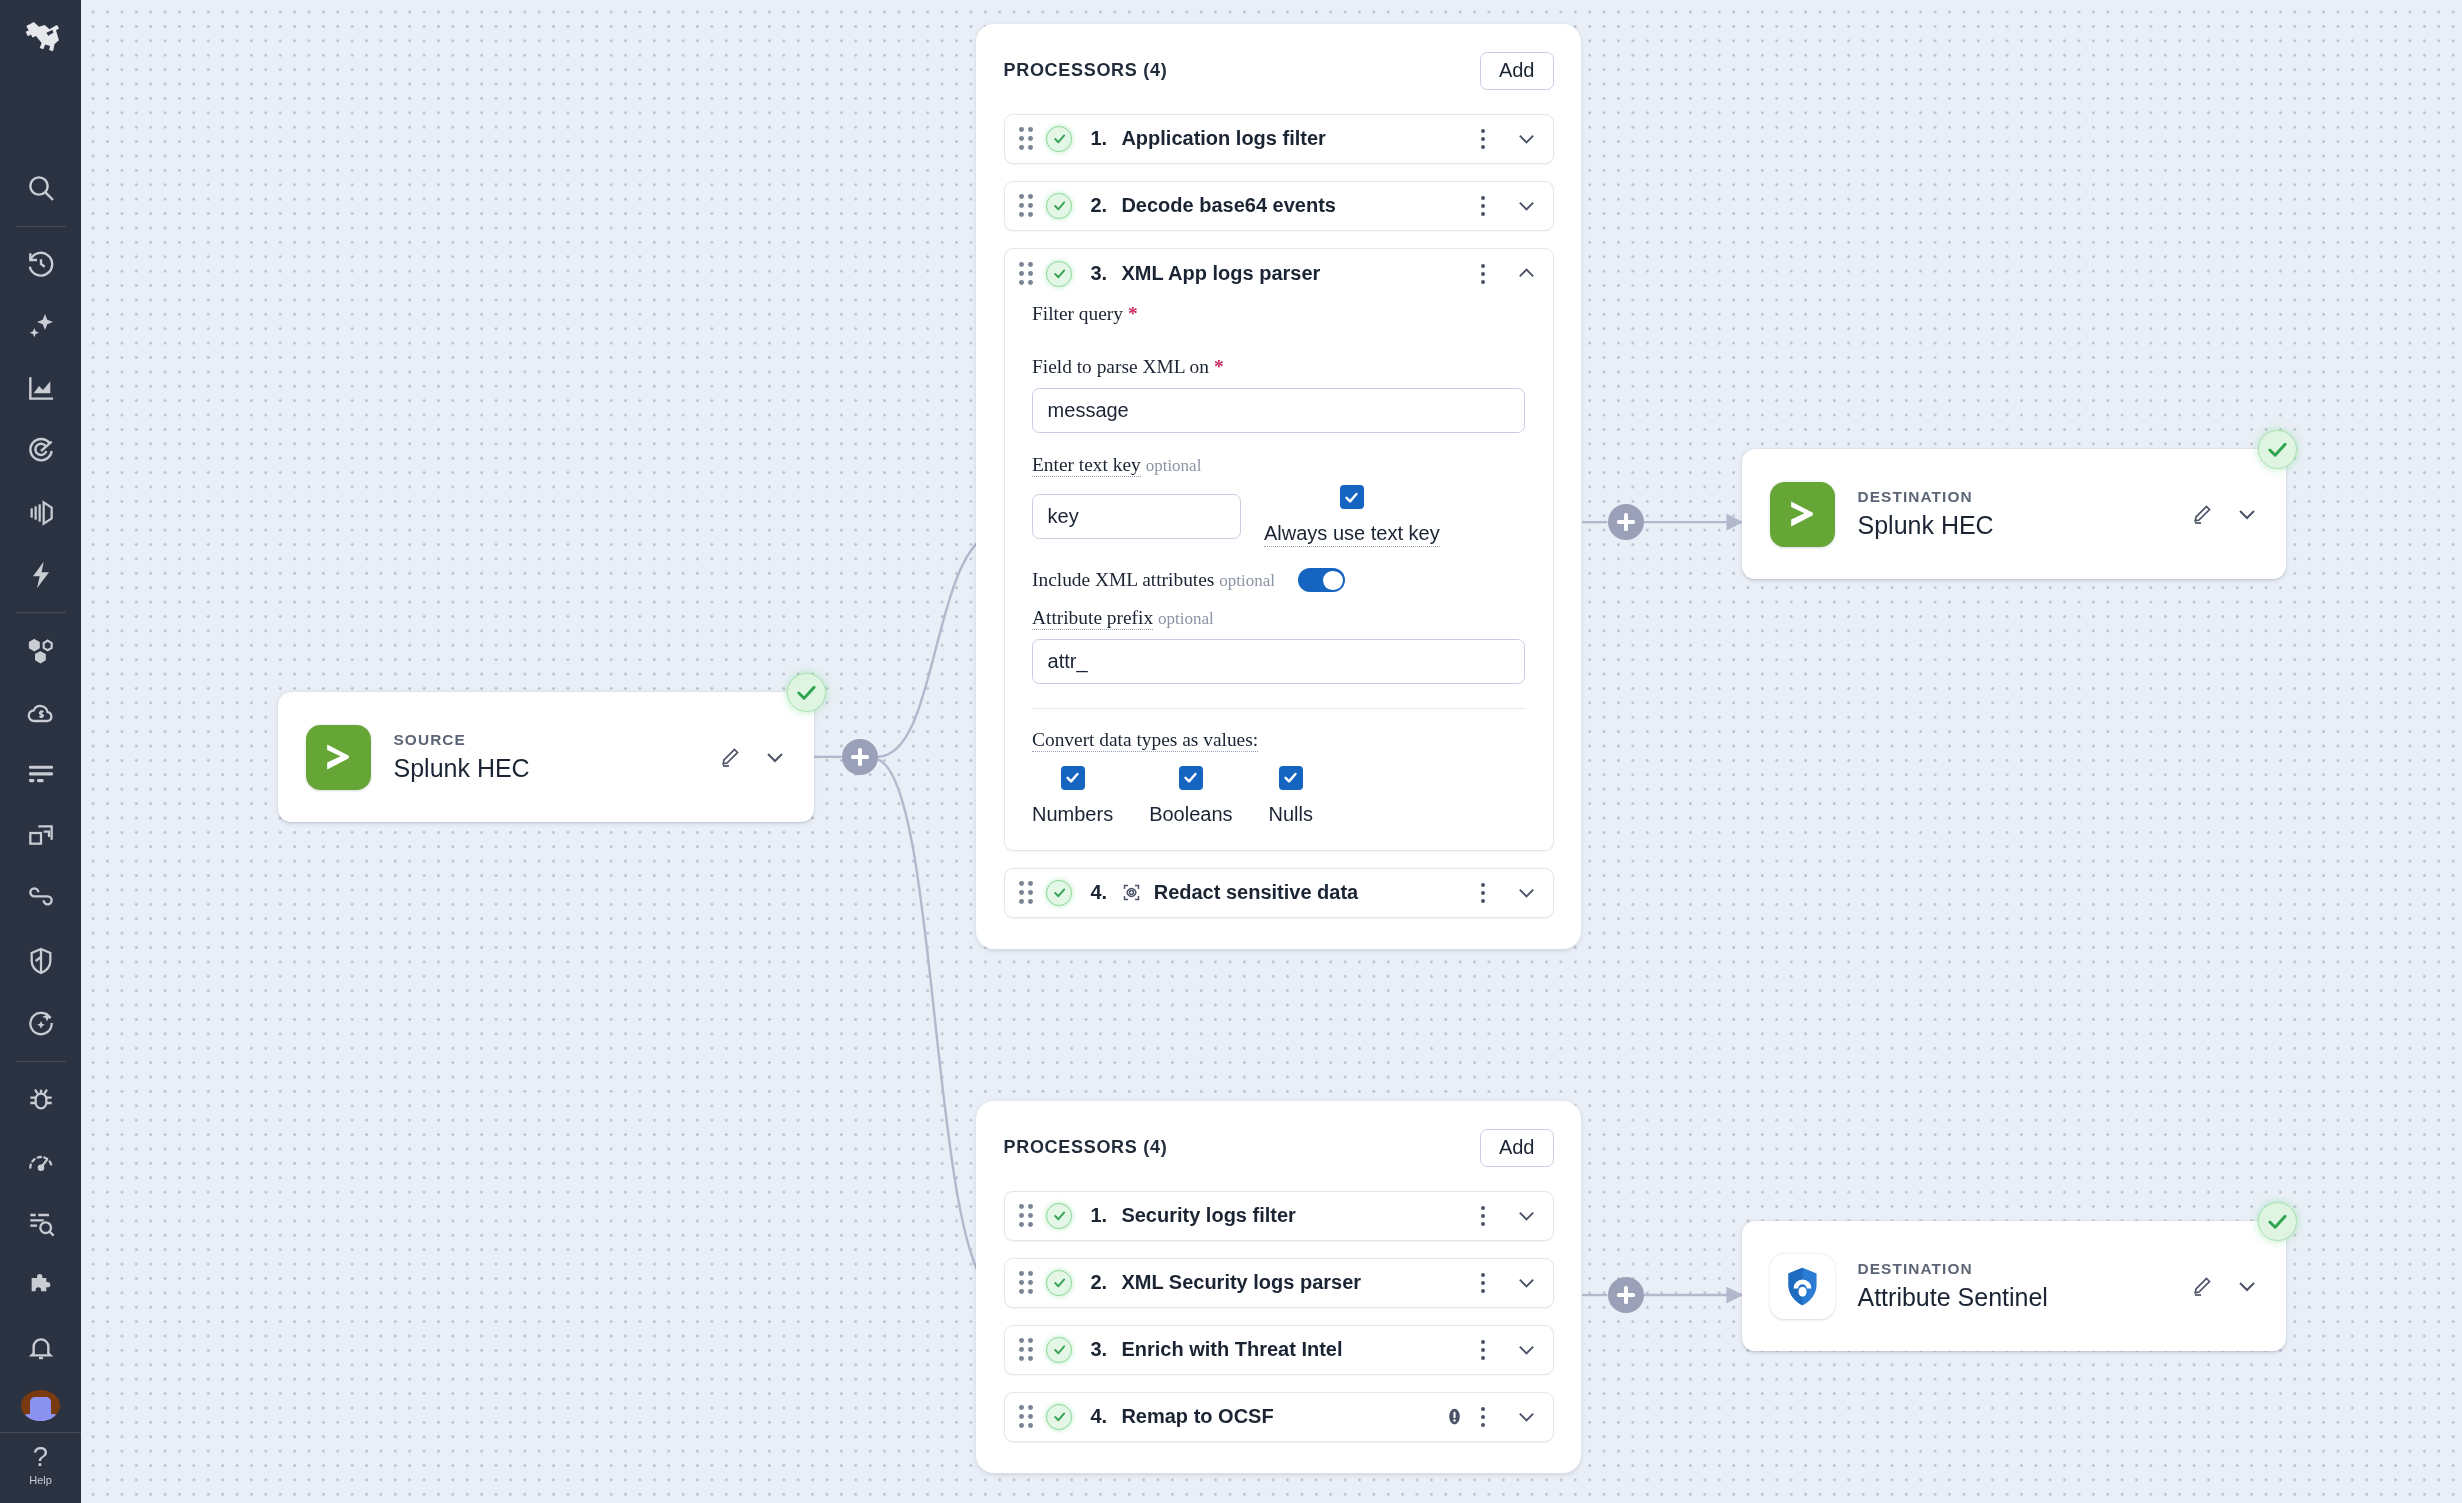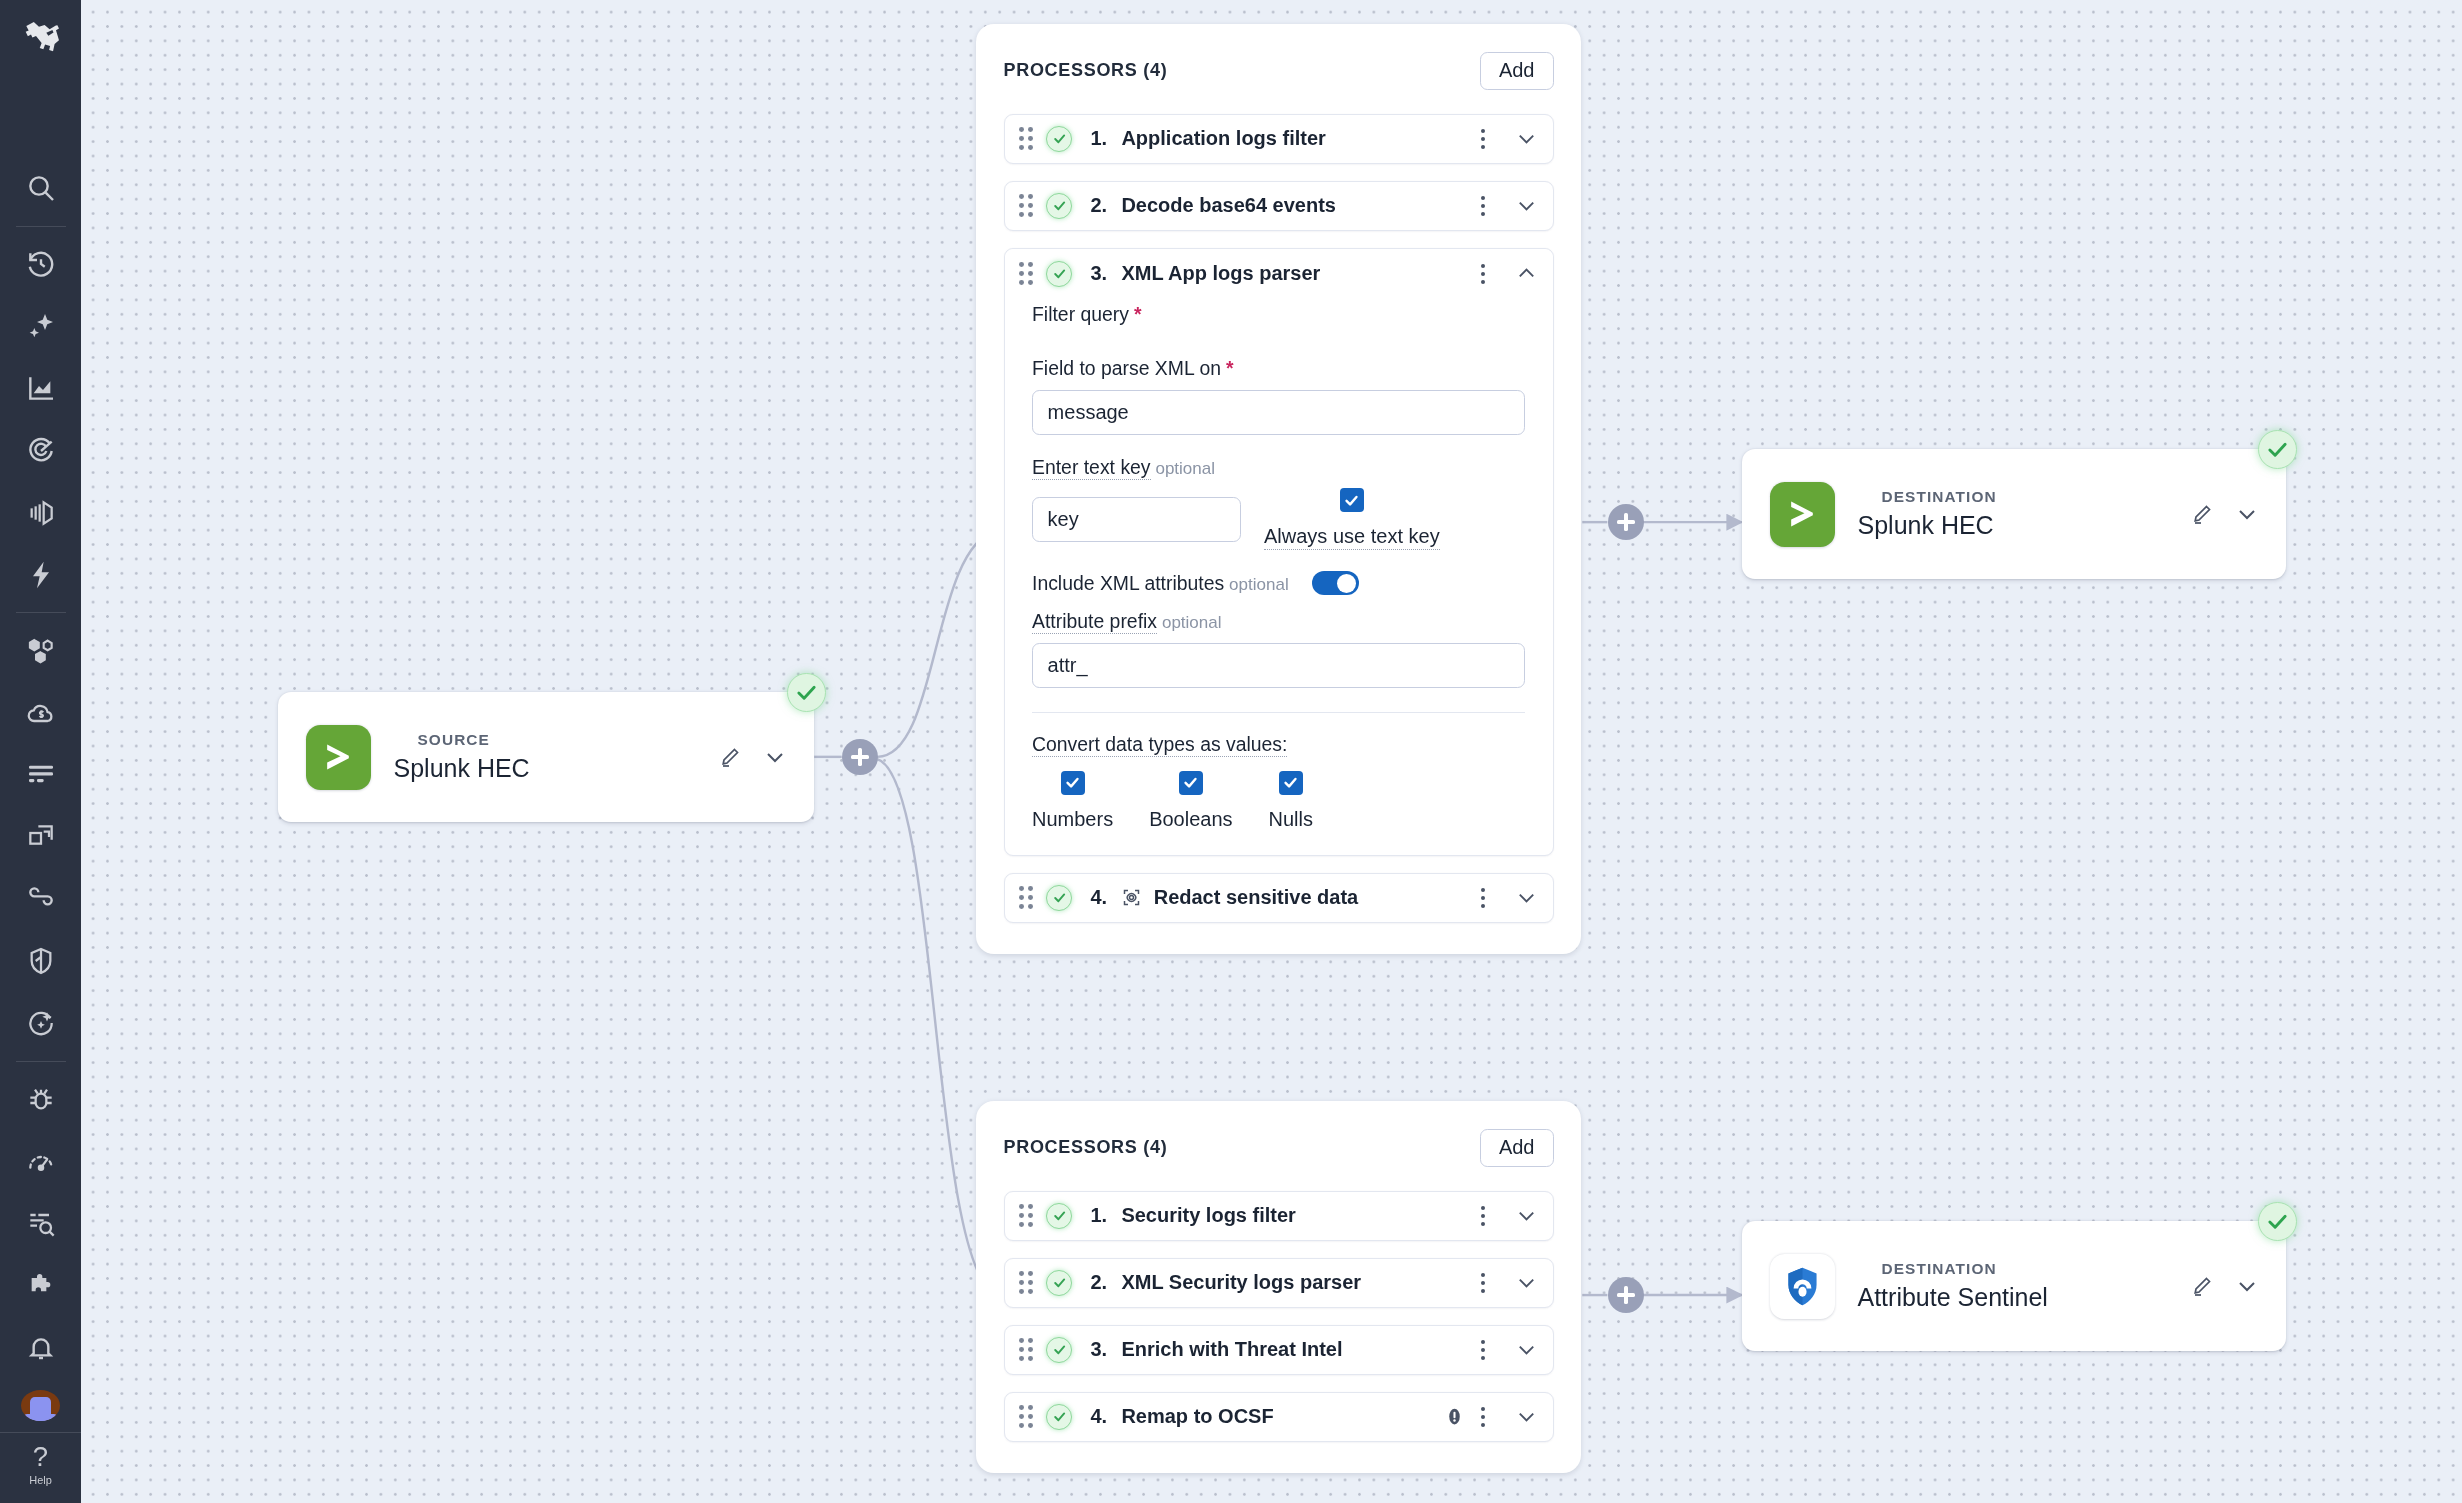--- a/index.html
+++ b/index.html
@@ -64,21 +64,21 @@
     flex: 0 0 auto;
     box-shadow: 0 0.8px 2.4px rgba(30,40,70,.18);
   }
   .logo-splunk { background: #65a637; }
   .logo-splunk svg { width: 40px; height: 40px; }
   .logo-sentinel { background: #fff; }
   .logo-sentinel svg { width: 45px; height: 45px; }
   .node-text { margin-left: 23px; flex: 1 1 auto; }
   .node-kind {
     font-size: 15.4px; letter-spacing: 1.1px; font-weight: 700;
-    color: #5c6575; text-transform: uppercase; margin-left: 24px;
+    color: #5c6575; text-transform: uppercase;
   }
   .node-title { font-size: 25px; color: #1b2433; margin-top: 5.7px; font-weight: 400; }
   .node-actions { display: flex; align-items: center; gap: 21px; color: #4a5365; }
   .node-actions svg { width: 24px; height: 24px; display:block; }
   .ok-badge {
     position: absolute; width: 39px; height: 39px; border-radius: 50%;
     background: #dff5e1; border: 0.8px solid #a9e3b2;
     display: flex; align-items: center; justify-content: center;
     box-shadow: 0 0 8px rgba(120,215,140,.55);
     z-index: 26;
@@ -129,21 +129,21 @@
   .proc-spacer { flex: 1 1 auto; }
   .warn-ic { color:#4a5365; margin-right: 8px; display:flex; }
   .warn-ic svg { width: 21px; height: 21px; }
   .kebab { width: 21px; height: 21px; display:flex; flex-direction:column; align-items:center; justify-content:center; gap:4px; flex:0 0 auto; }
   .kebab i { width: 4px; height: 4px; border-radius: 50%; background: #4a5365; display:block; }
   .chev { margin-left: 21px; color: #4a5365; display: flex; flex:0 0 auto; }
   .chev svg { width: 23px; height: 23px; display:block; }
 
   
   .form { padding: 4.9px 27.5px 24px 27.5px; }
-  .f-label { font-size: 19.4px; color: #1b2433; margin-bottom: 9.7px; }
+  .f-label { font-size: 19.4px; color: #1b2433; margin-bottom: 9.7px; font-family: Liberation Serif, serif; }
   .f-label .req { color: #c9255e; font-weight: 700; margin-left: 4.9px; }
   .f-label .opt { color: #8b94a5; font-size: 17px; margin-left: 4.9px; }
   .hinted { border-bottom: 1.6px dotted #9aa3b4; padding-bottom: 0.8px; }
   .f-input {
     border: 0.8px solid #c7cee0; border-radius: 7.3px; background: #fff;
     height: 45px; display: flex; align-items: center; padding: 0 14.6px;
     font-size: 20px; color: #1b2433; width: 100%;
   }
   .f-gap { height: 21px; }
   .query-box {

